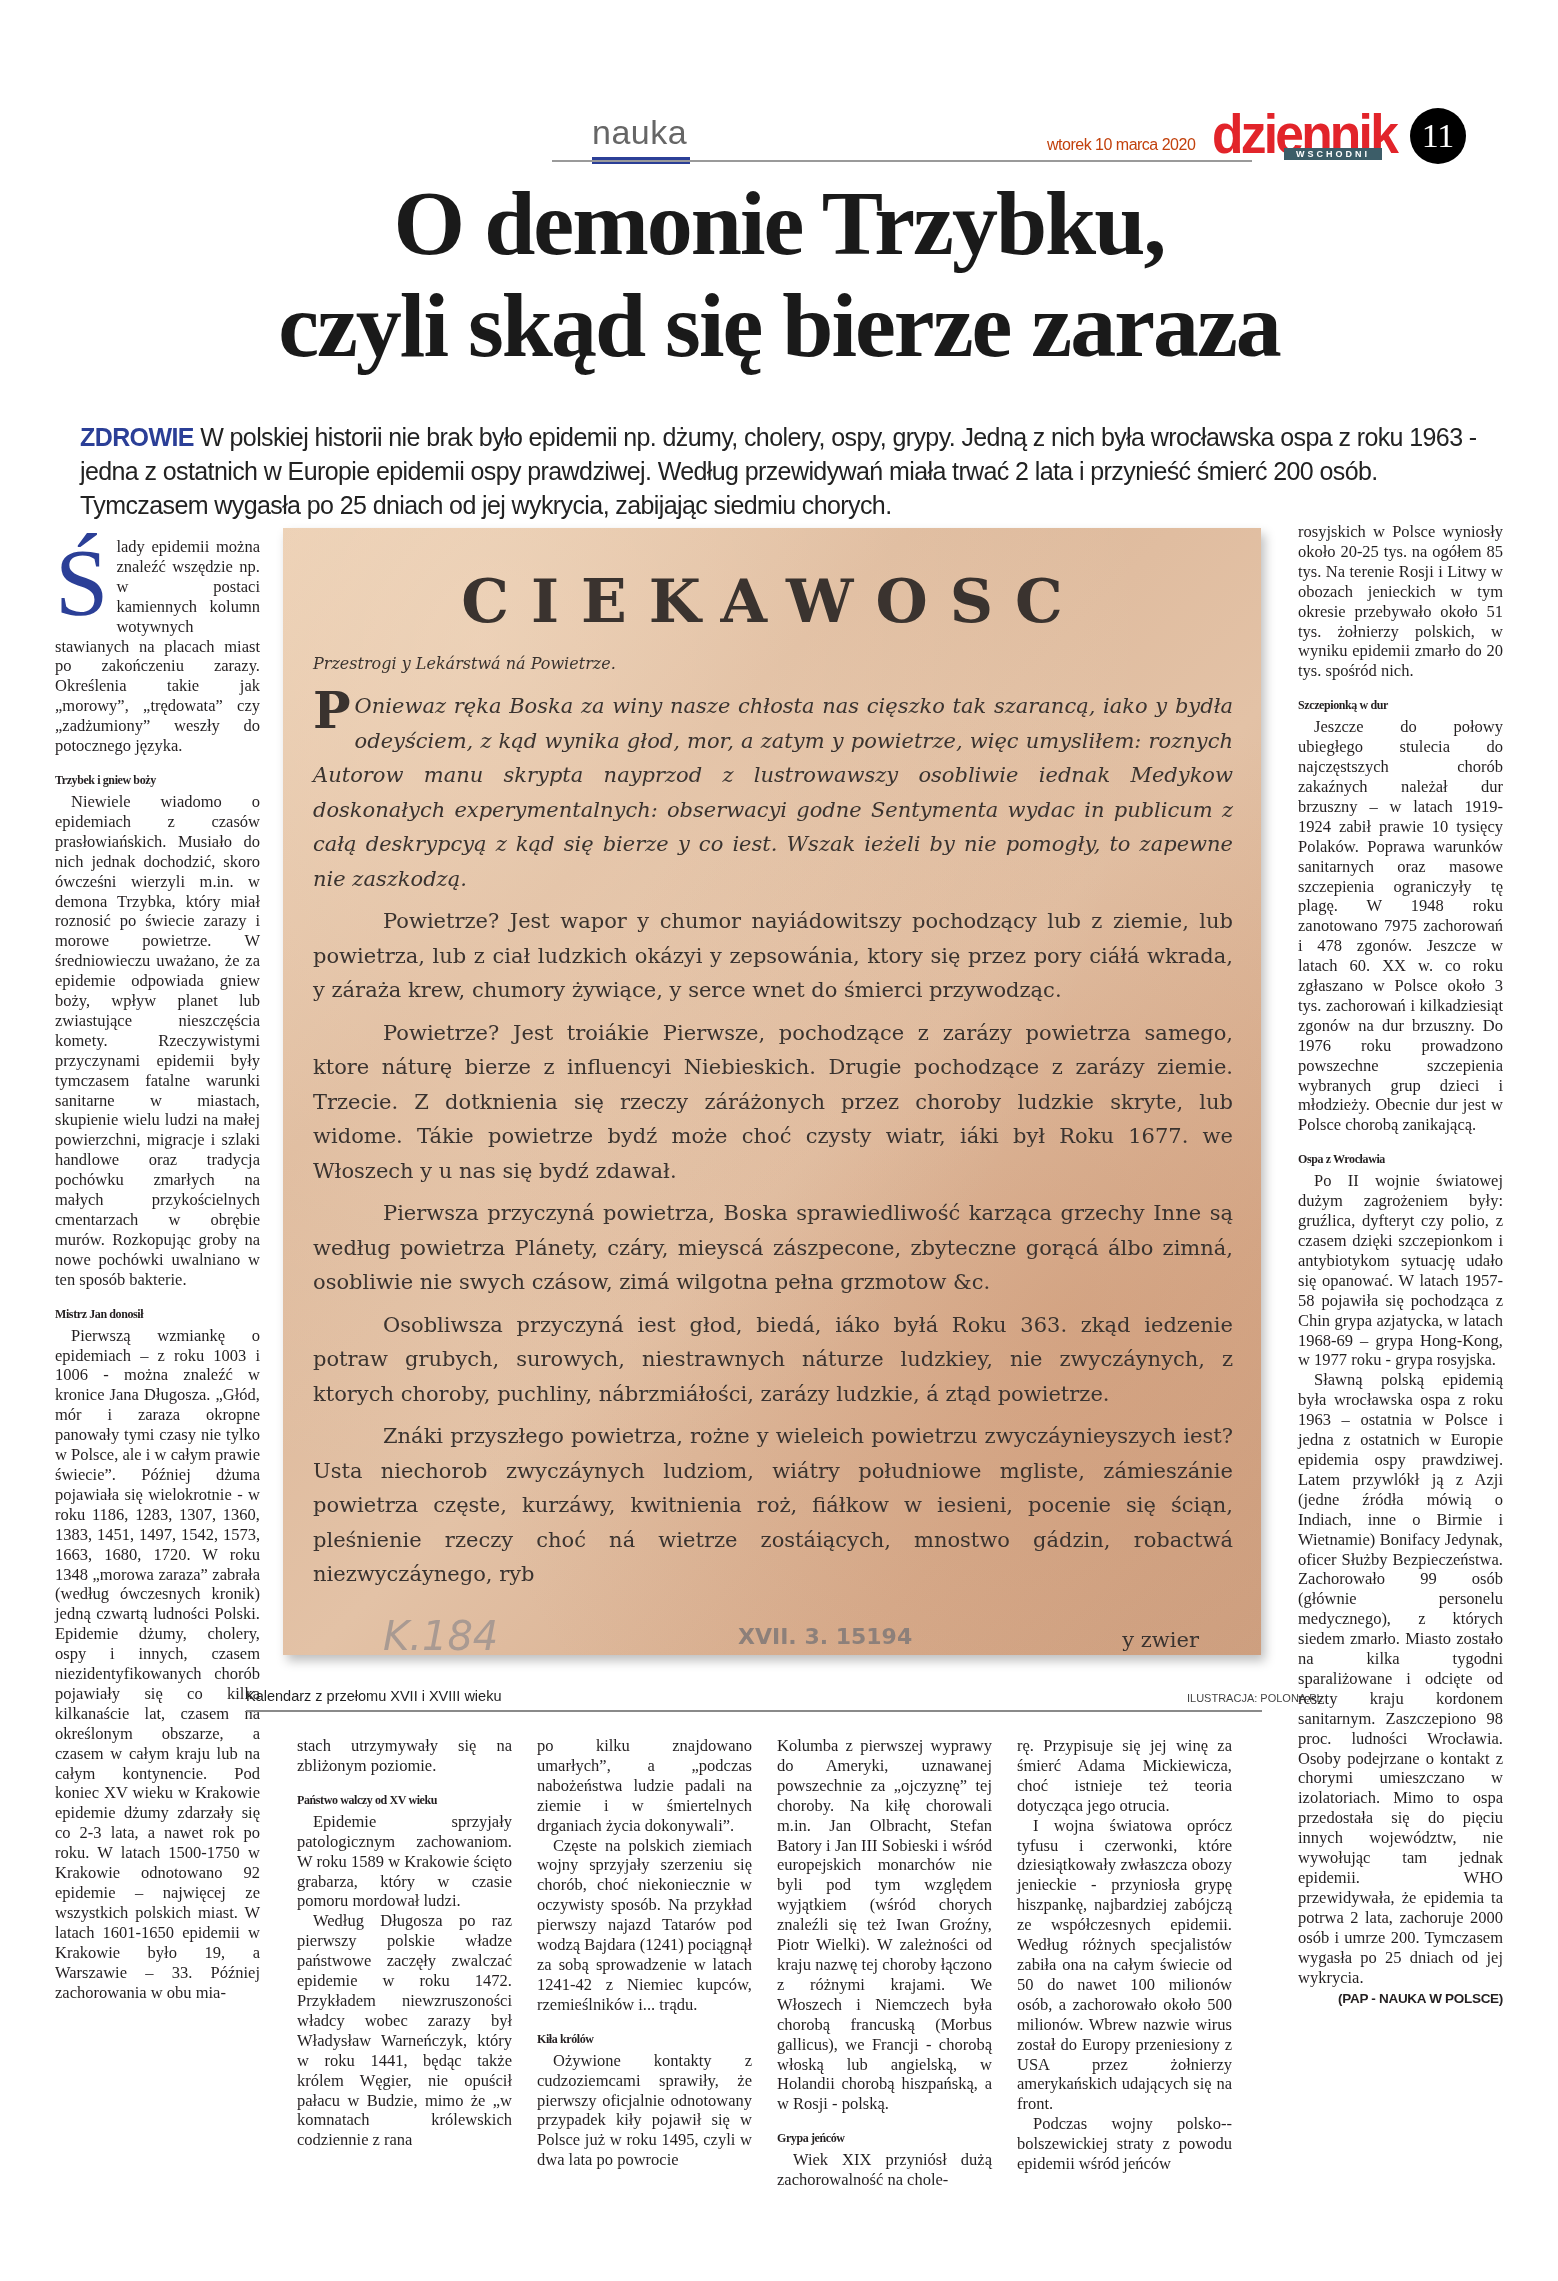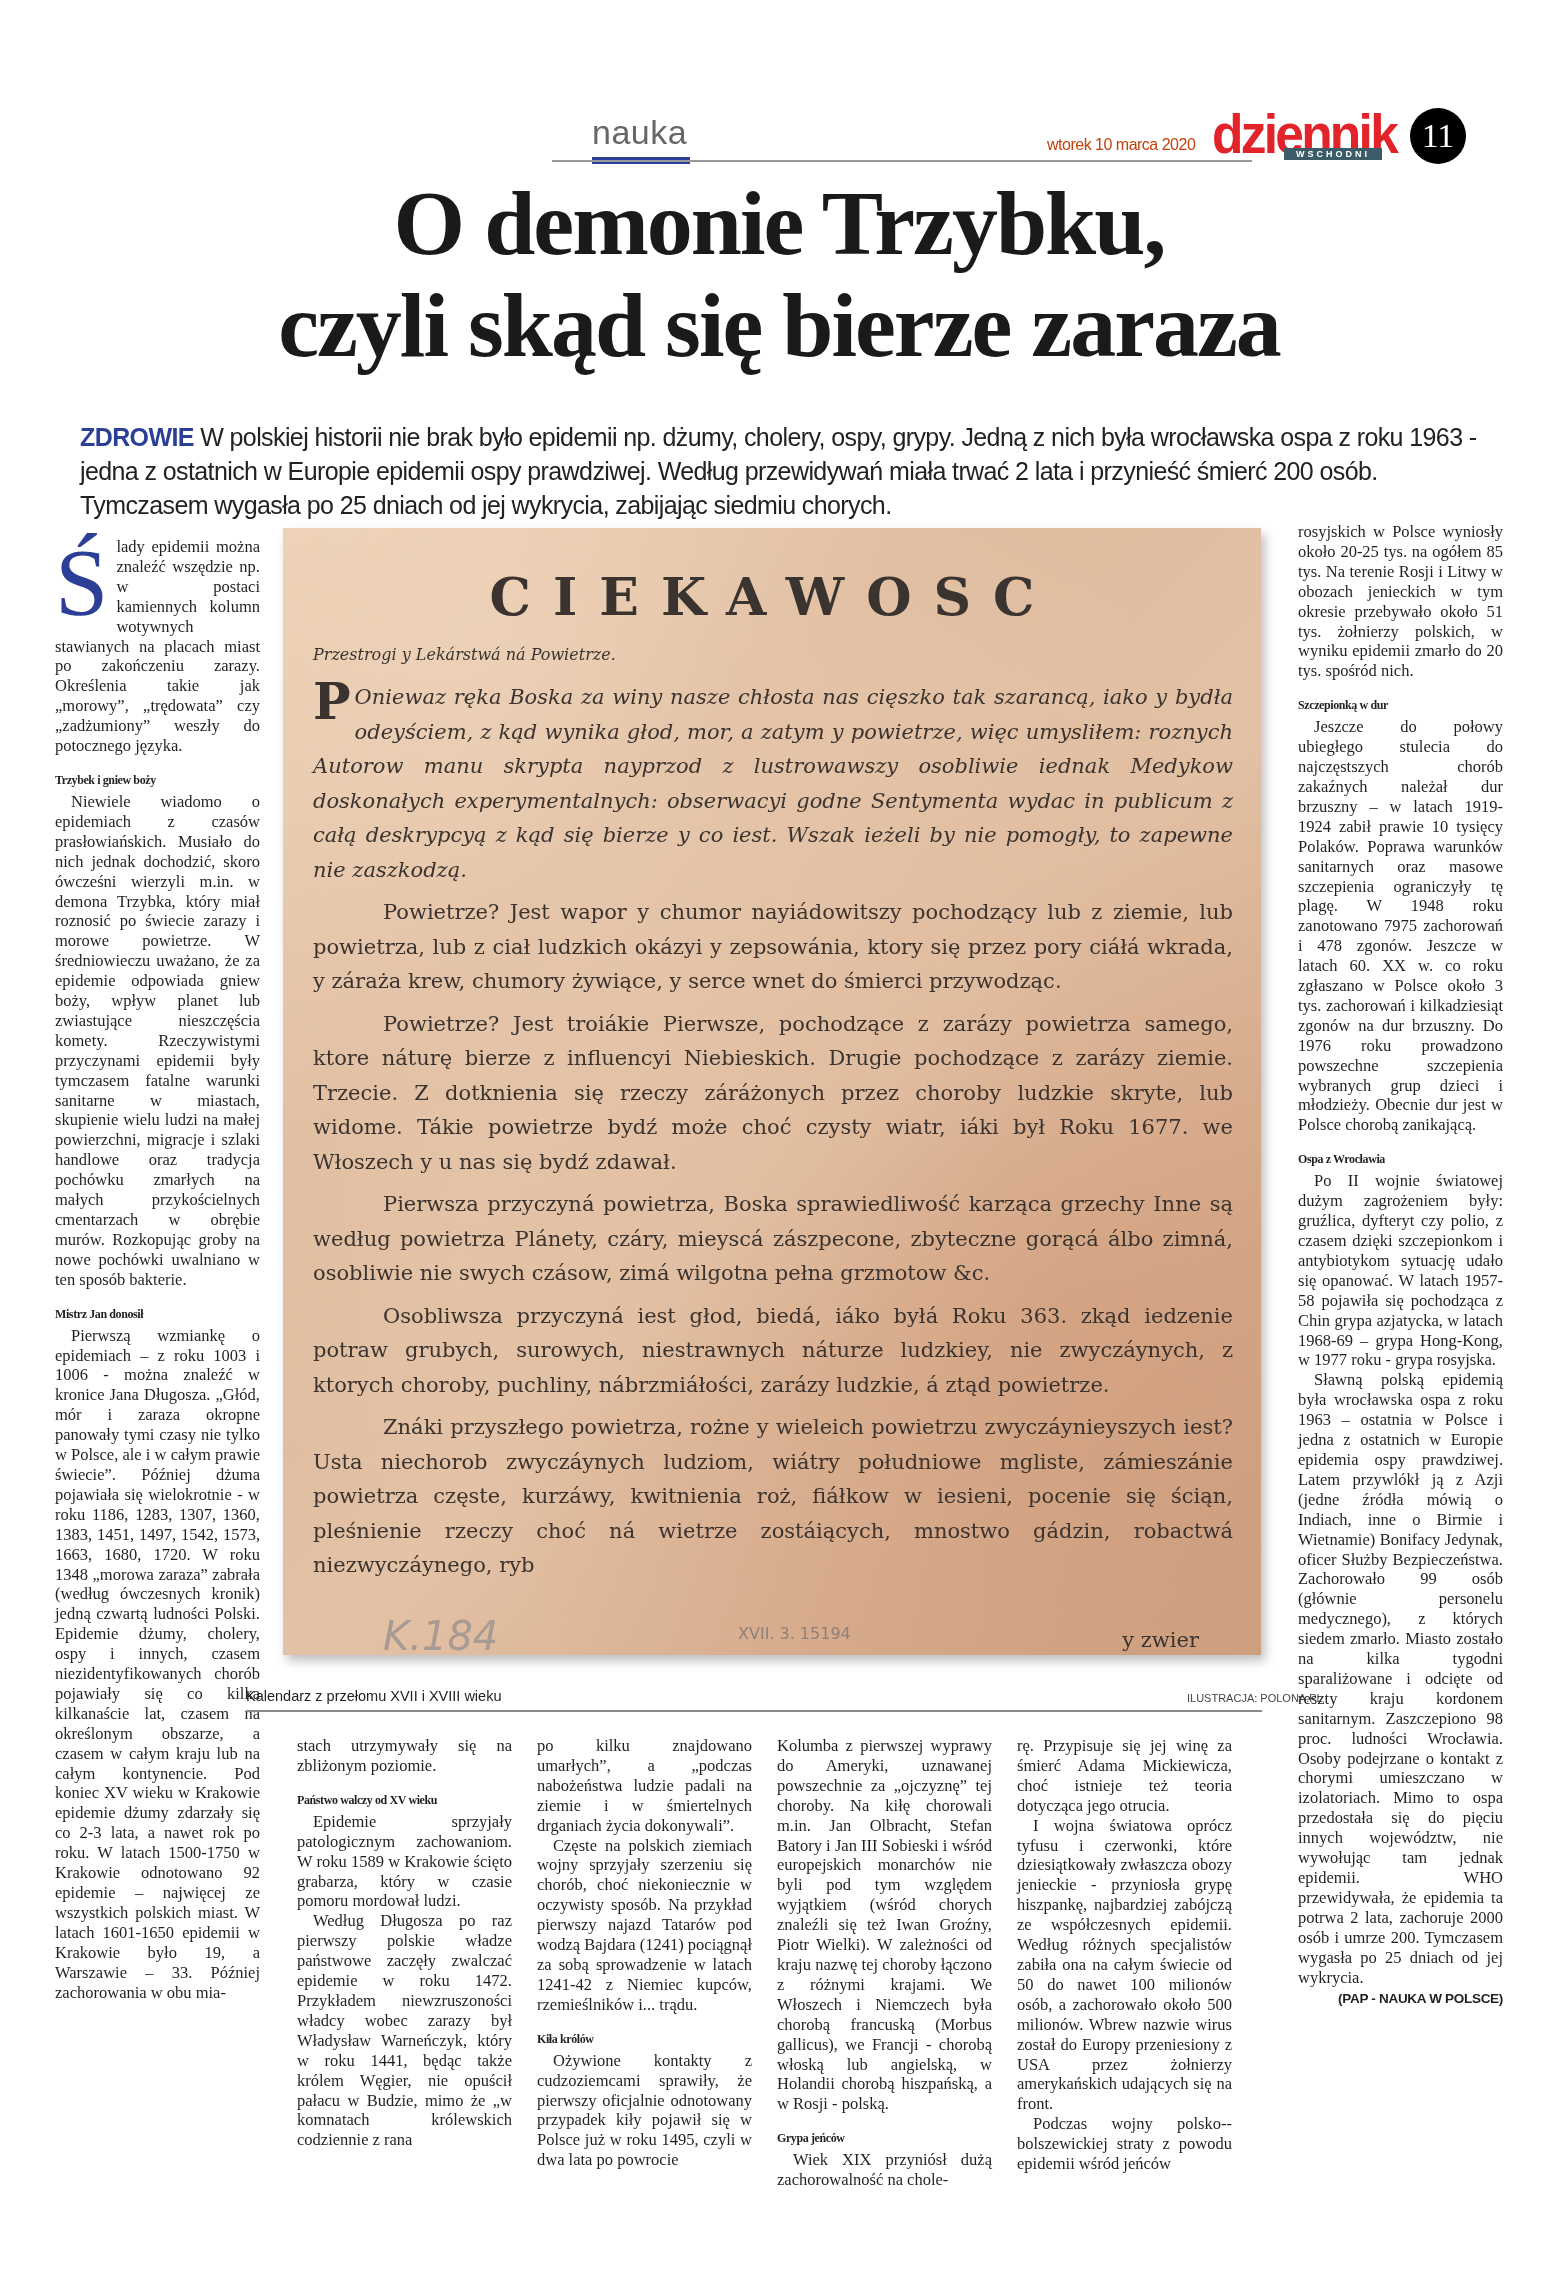--- a/index.html
+++ b/index.html
@@ -34,28 +34,28 @@
   .col-right { left: 1298px; top: 522px; width: 205px; }
   .col-b1 { left: 297px; top: 1736px; width: 215px; }
   .col-b2 { left: 537px; top: 1736px; width: 215px; }
   .col-b3 { left: 777px; top: 1736px; width: 215px; }
   .col-b4 { left: 1017px; top: 1736px; width: 215px; }
 
   
   .doc-image { position: absolute; left: 283px; top: 528px; width: 978px; height: 1127px; background: linear-gradient(135deg, #e8c9ac 0%, #ddb89a 30%, #e3c2a6 55%, #d8ae8f 80%, #cfa384 100%); box-shadow: 4px 6px 10px rgba(0,0,0,0.25); overflow: hidden; }
   .doc-image::before { content: ""; position: absolute; inset: 0; background: radial-gradient(ellipse at 20% 10%, rgba(255,240,220,0.35), transparent 60%), radial-gradient(ellipse at 80% 70%, rgba(190,120,80,0.25), transparent 55%); }
   .doc-inner { position: absolute; left: 30px; top: 20px; width: 920px; font-family: "DejaVu Serif", serif; color: #3a332f; }
-  .doc-title { text-align: center; font-size: 52px; letter-spacing: 22px; font-weight: bold; margin-top: 18px; }
+  .doc-title { text-align: center; font-size: 60px; letter-spacing: 22px; font-weight: bold; margin-top: 18px; }
   .doc-subtitle { text-align: left; font-style: italic; font-size: 16px; margin-top: 18px; }
   .doc-body { margin-top: 16px; font-size: 21px; line-height: 34.5px; text-align: justify; }
   .doc-body p { margin: 0 0 8px 0; text-indent: 70px; }
   .doc-body p.first { text-indent: 0; font-style: italic; }
   .doc-body .bigP { font-size: 50px; float: left; line-height: 44px; margin-right: 4px; font-style: normal; font-weight: bold; }
   .doc-mark-left { position: absolute; left: 100px; top: 1085px; font-family: "DejaVu Sans", sans-serif; font-size: 40px; color: #a99a92; font-style: italic; }
-  .doc-mark-center { position: absolute; left: 455px; top: 1096px; font-family: "DejaVu Sans", sans-serif; font-size: 16px; color: #8d807a; }
+  .doc-mark-center { position: absolute; left: 455px; top: 1096px; font-family: "DejaVu Sans", sans-serif; font-size: 22px; color: #8d807a; font-weight: bold; }
   .doc-last { position: absolute; right: 62px; top: 1100px; font-size: 21px; color: #3a332f; font-family: "DejaVu Serif", serif; }
 
   .caption { position: absolute; left: 246px; top: 1688px; font-family: "Liberation Sans", sans-serif; font-size: 14.5px; color: #222; }
   .credit { position: absolute; left: 1187px; top: 1692px; font-family: "Liberation Sans", sans-serif; font-size: 11px; color: #444; }
   .rule-caption { position: absolute; left: 246px; top: 1710px; width: 1016px; height: 2px; background: #8a8a8a; }
 
   .source { text-align: right; font-family: "Liberation Sans", sans-serif; font-weight: bold; font-size: 13.5px; margin-top: 2px; letter-spacing: -0.3px; }
 </style>
 </head>
 <body>

